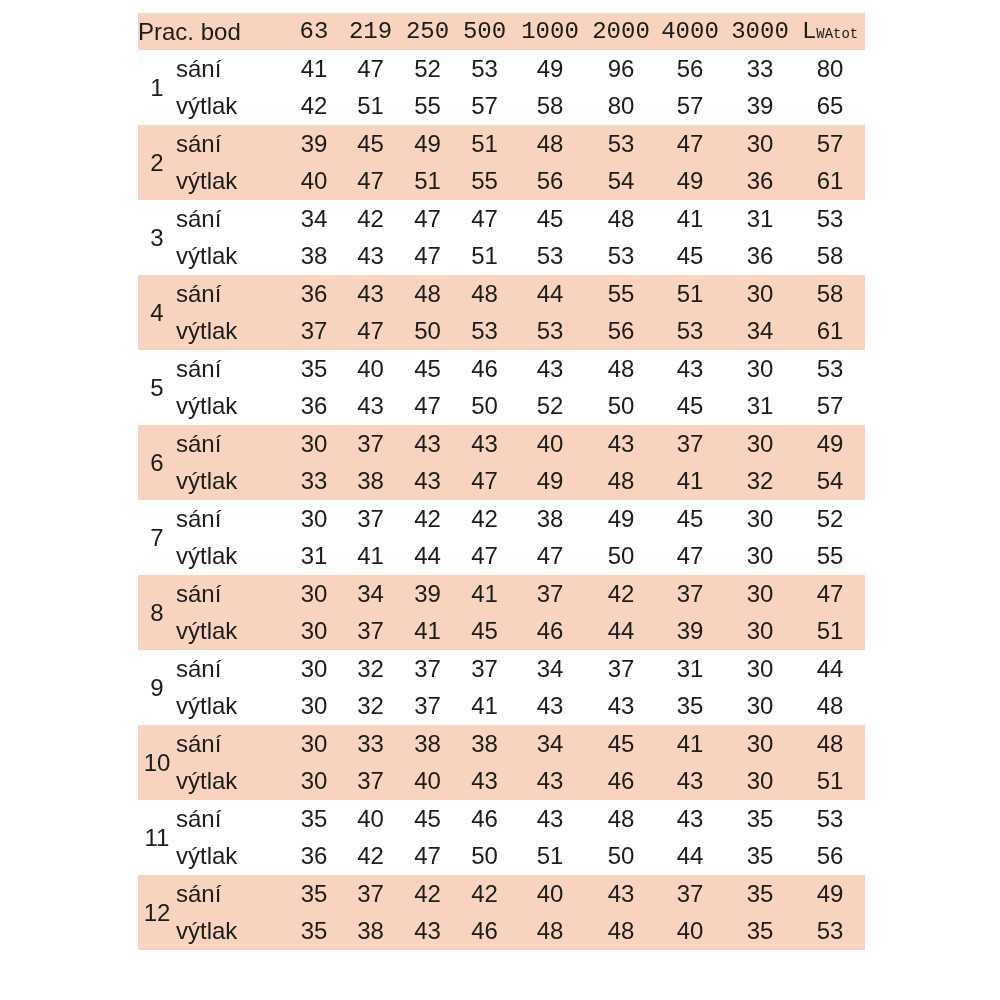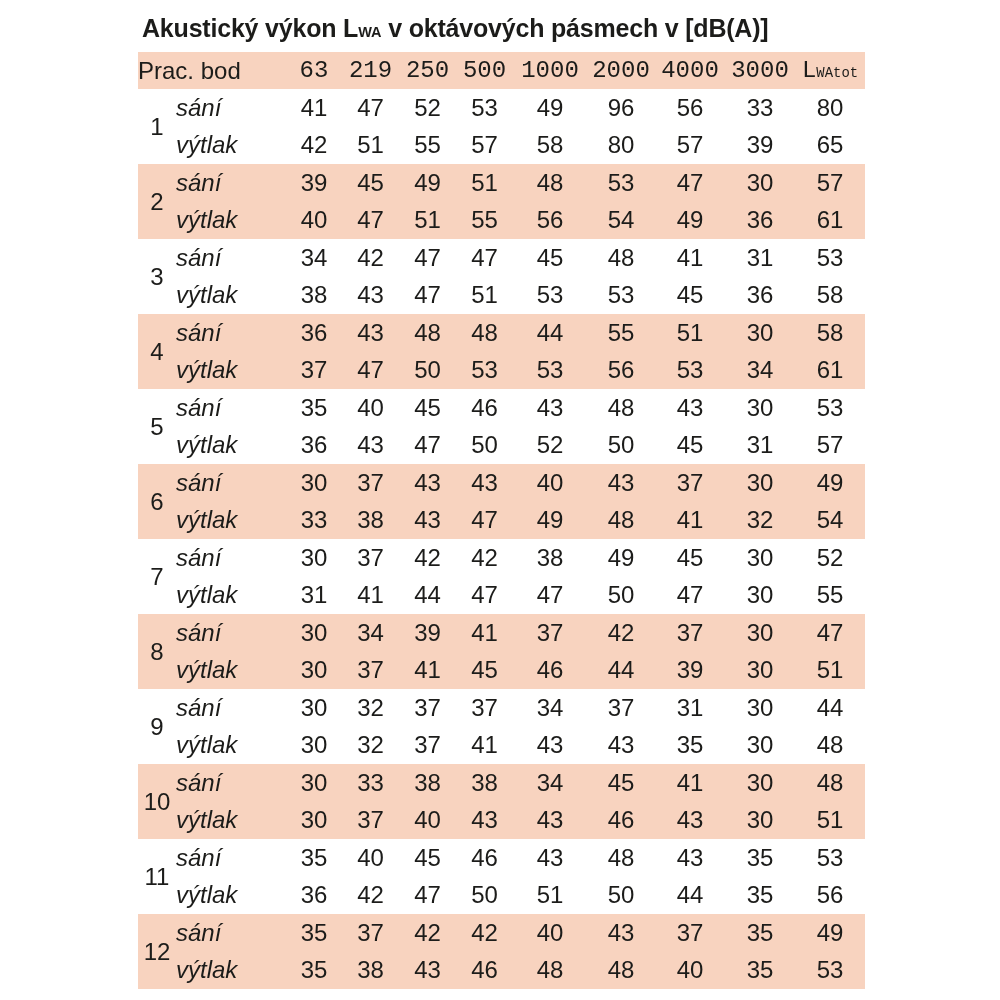--- a/index.html
+++ b/index.html
@@ -56,30 +56,28 @@
   }
   th.freq, th.total { text-align: center; font-family: Liberation Mono, monospace; }
   tbody tr.shaded td { background: var(--band-color); }
   td.num {
     text-align: center;
     vertical-align: middle;
   }
   td.label {
     text-align: left;
     padding-left: 2px;
-    font-style: italic;
   }
   td.val { text-align: center; }
 </style>
 </head>
 <body style="color: rgb(28, 28, 26); background: rgb(255, 255, 255);">
 
 <div class="sheet">
 
-  <h1 class="title"><span>Akustický výkon L</span><span class="sub">WA</span><span> v oktávových pásmech v [dB(A)]</span></h1>
 
   <table class="acoustic">
     <colgroup>
       <col style="width:38px">
       <col style="width:110px">
       <col style="width:56px">
       <col style="width:57px">
       <col style="width:57px">
       <col style="width:57px">
       <col style="width:74px">

